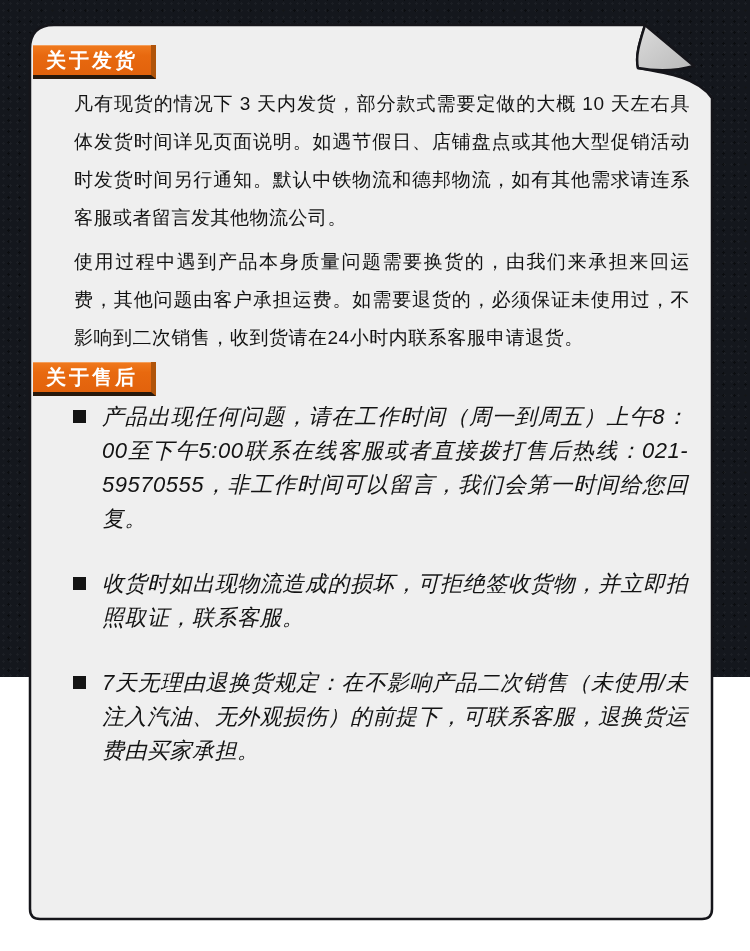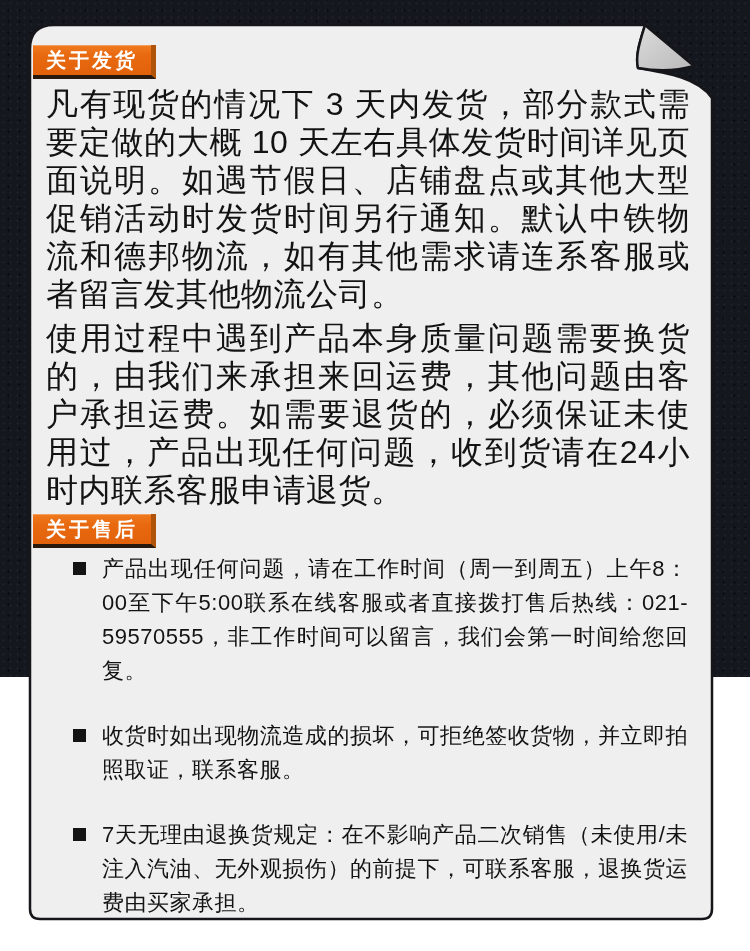--- a/index.html
+++ b/index.html
@@ -27,39 +27,39 @@
   .badge{
     display:inline-block;margin-left:3px;
     background:linear-gradient(#f07a1e,#e8690f 35%,#e2620c);
     color:#ffffff;font-size:20px;font-weight:bold;letter-spacing:3px;
     line-height:30px;padding:0 13px;
     border-right:5px solid #b0540a;
     border-bottom:4px solid #27190d;
     box-shadow:inset 0 1px 0 rgba(255,255,255,0.28);
   }
   .para{
-    margin:6px 0 0 16px;padding:0;
-    font-size:32px;line-height:38px;letter-spacing:0.5px;
+    margin:6px 0 0 44px;padding:0;
+    font-size:19px;line-height:38px;letter-spacing:0.5px;
     text-align:justify;text-justify:inter-ideograph;
     color:#131313;
   }
   .bullets{
     list-style:none;margin:4px 0 0 30px;padding:0;
   }
   .bullet-item{
     display:flex;align-items:flex-start;
     font-size:22px;line-height:34px;letter-spacing:0.5px;
     text-align:justify;color:#131313;
   }
   .bullet-item + .bullet-item{margin-top:31px;}
   .sq{
     flex:none;width:13px;height:13px;background:#141414;
     margin:10px 16px 0 13px;
   }
-  .bullet-text{flex:1 1 auto;padding-right:2px;}
+  .bullet-text{flex:1 1 auto;padding-right:2px;font-style:italic;}
 </style>
 </head>
 <body>
 
 <div class="stage">
 
   <svg class="card-svg" width="750" height="951" viewBox="0 0 750 951">
     <defs>
       <linearGradient id="flapGrad" x1="0" y1="0" x2="1" y2="1">
         <stop offset="0" stop-color="#dcdcdc"></stop>
@@ -85,21 +85,21 @@
 
   <div class="card-content">
 
     <section>
       <div class="badge">关于发货</div>
       <p class="para">凡有现货的情况下 3 天内发货，部分款式需要定做的大概 10 天左右具体发货时间详见页面说明。如遇节假日、店铺盘点或其他大型促销活动时发货时间另行通知。默认中铁物流和德邦物流，如有其他需求请连系客服或者留言发其他物流公司。</p>
     </section>
 
 
     <section>
-      <p class="para">使用过程中遇到产品本身质量问题需要换货的，由我们来承担来回运费，其他问题由客户承担运费。如需要退货的，必须保证未使用过，产品出现任何问题，收到货请在24小时内联系客服申请退货。</p>
+      <p class="para">使用过程中遇到产品本身质量问题需要换货的，由我们来承担来回运费，其他问题由客户承担运费。如需要退货的，必须保证未使用过，不影响到二次销售，收到货请在24小时内联系客服申请退货。</p>
     </section>
 
     <section class="sec-aftersales">
       <div class="badge">关于售后</div>
       <ul class="bullets">
         <li class="bullet-item">
           <span class="sq"></span>
           <span class="bullet-text">产品出现任何问题，请在工作时间（周一到周五）上午8：00至下午5:00联系在线客服或者直接拨打售后热线：021-59570555，非工作时间可以留言，我们会第一时间给您回复。</span>
         </li>
         <li class="bullet-item">

